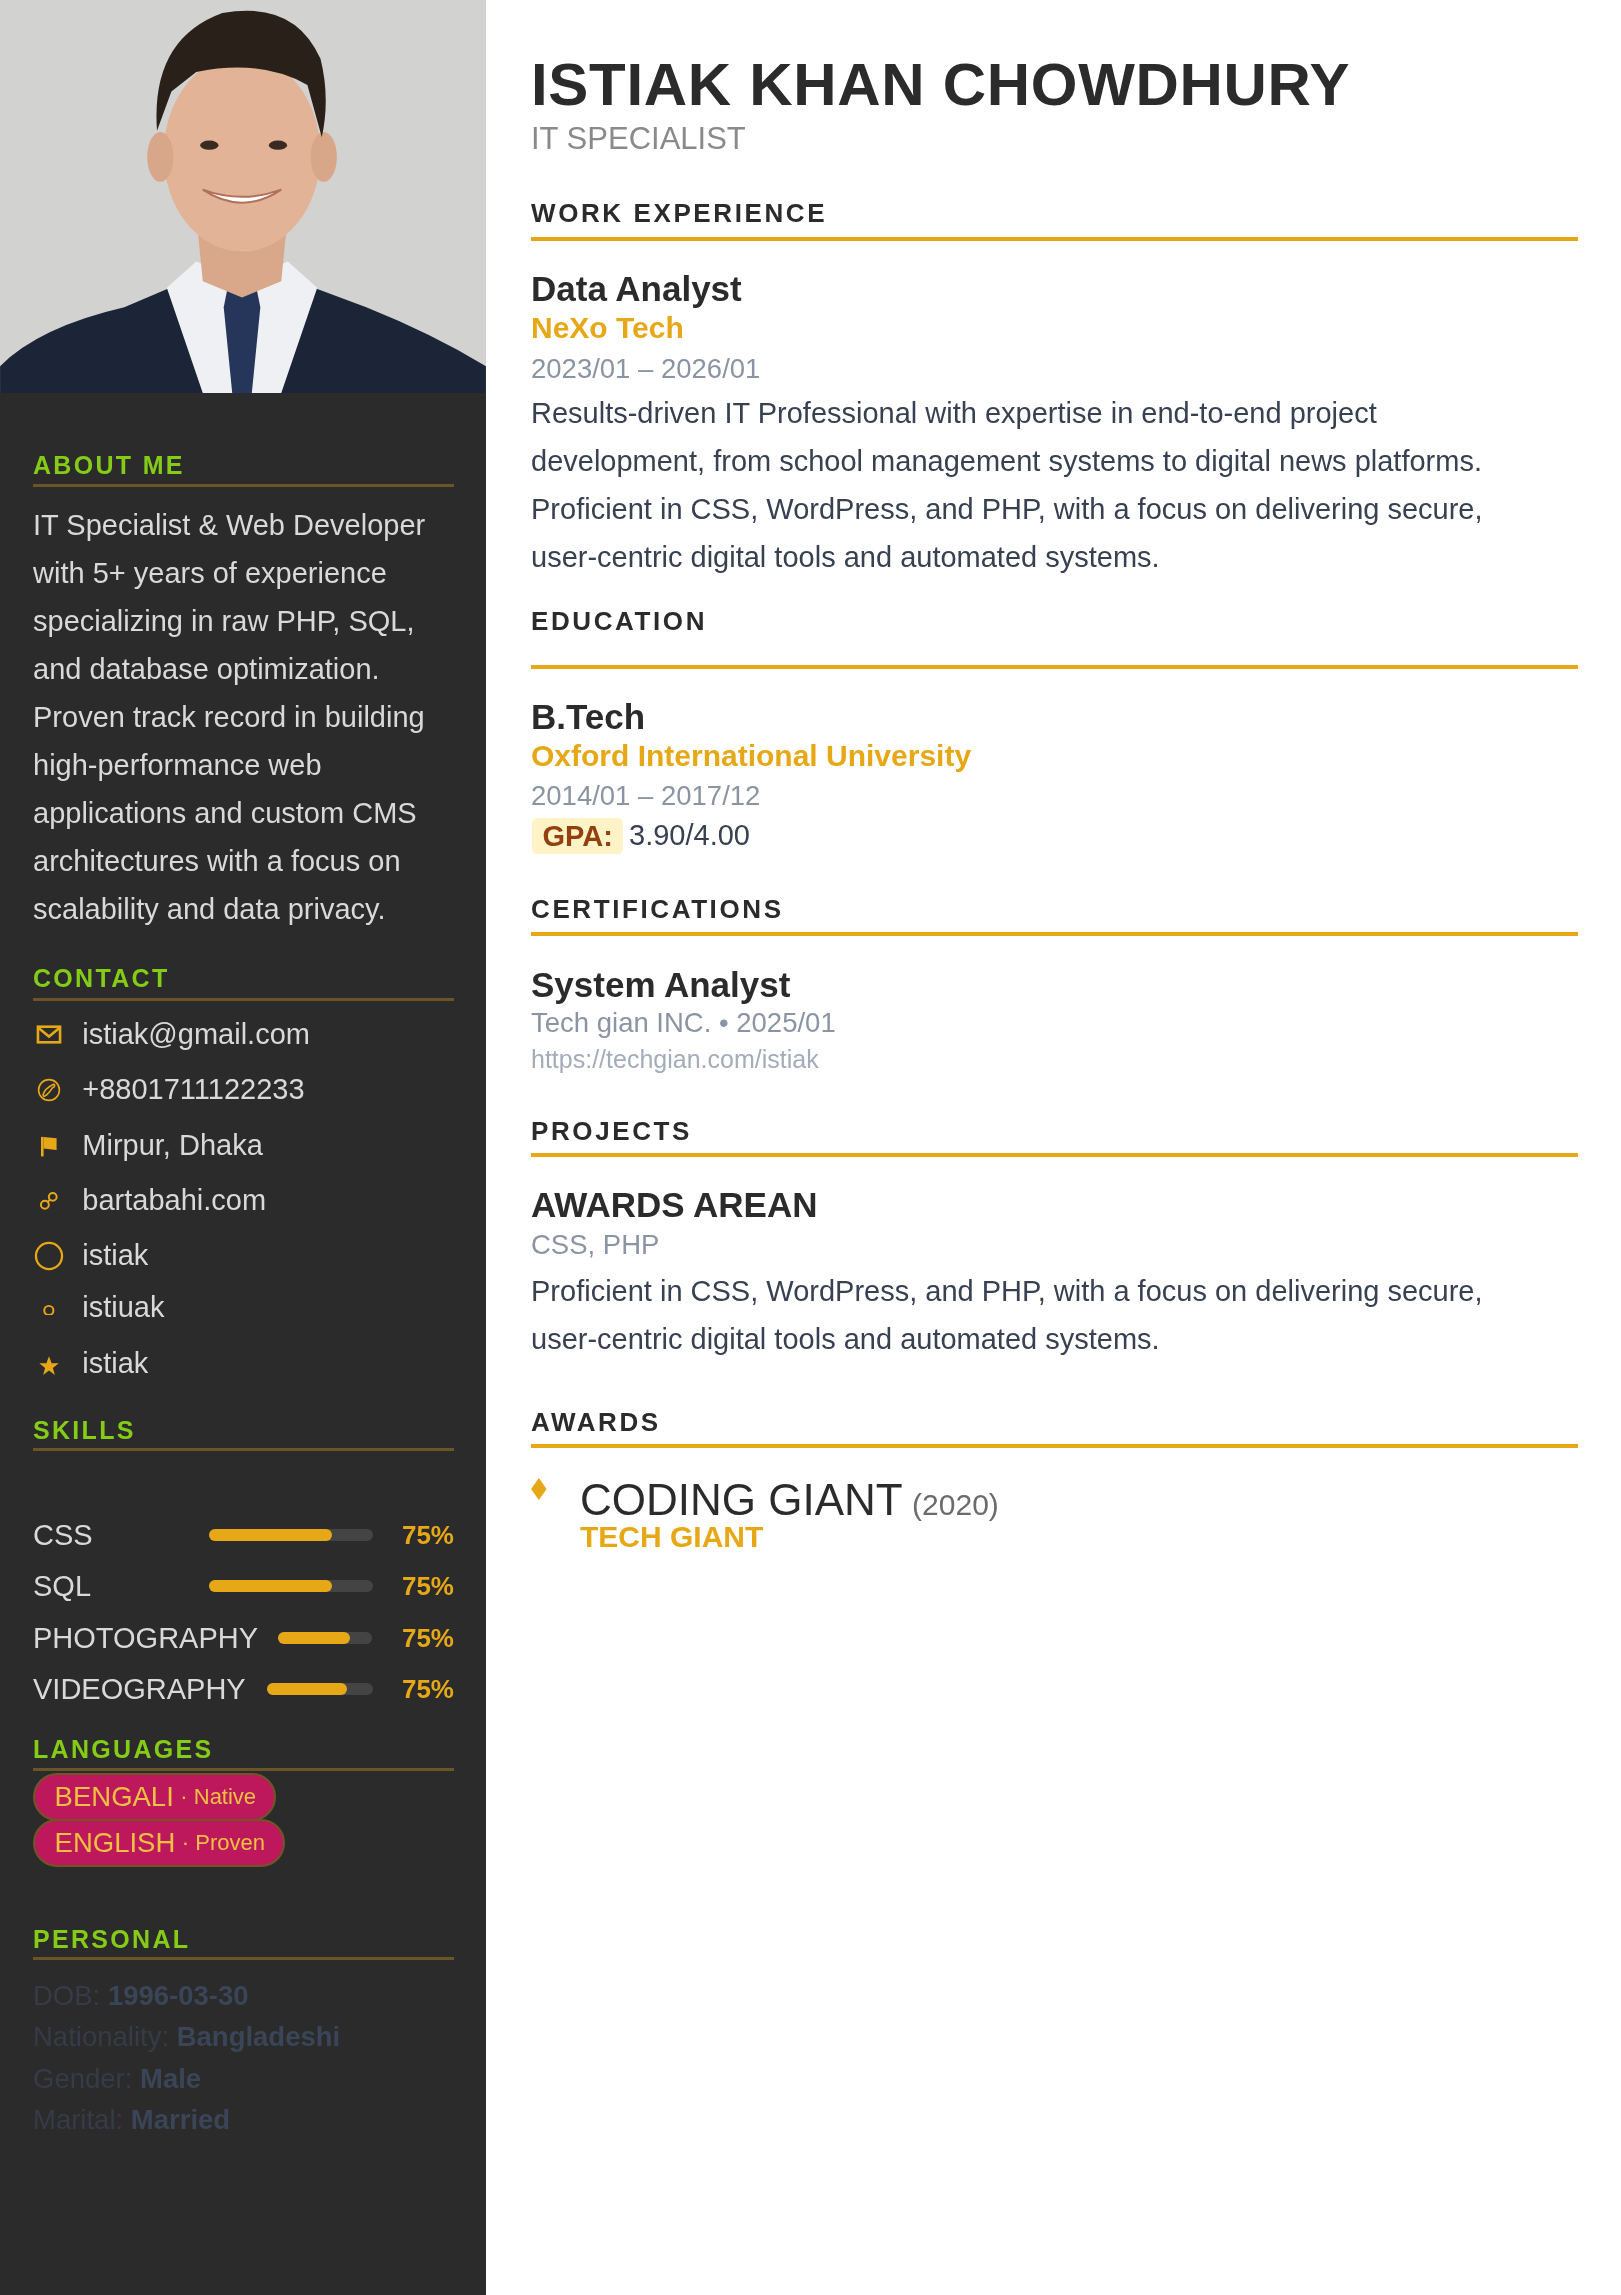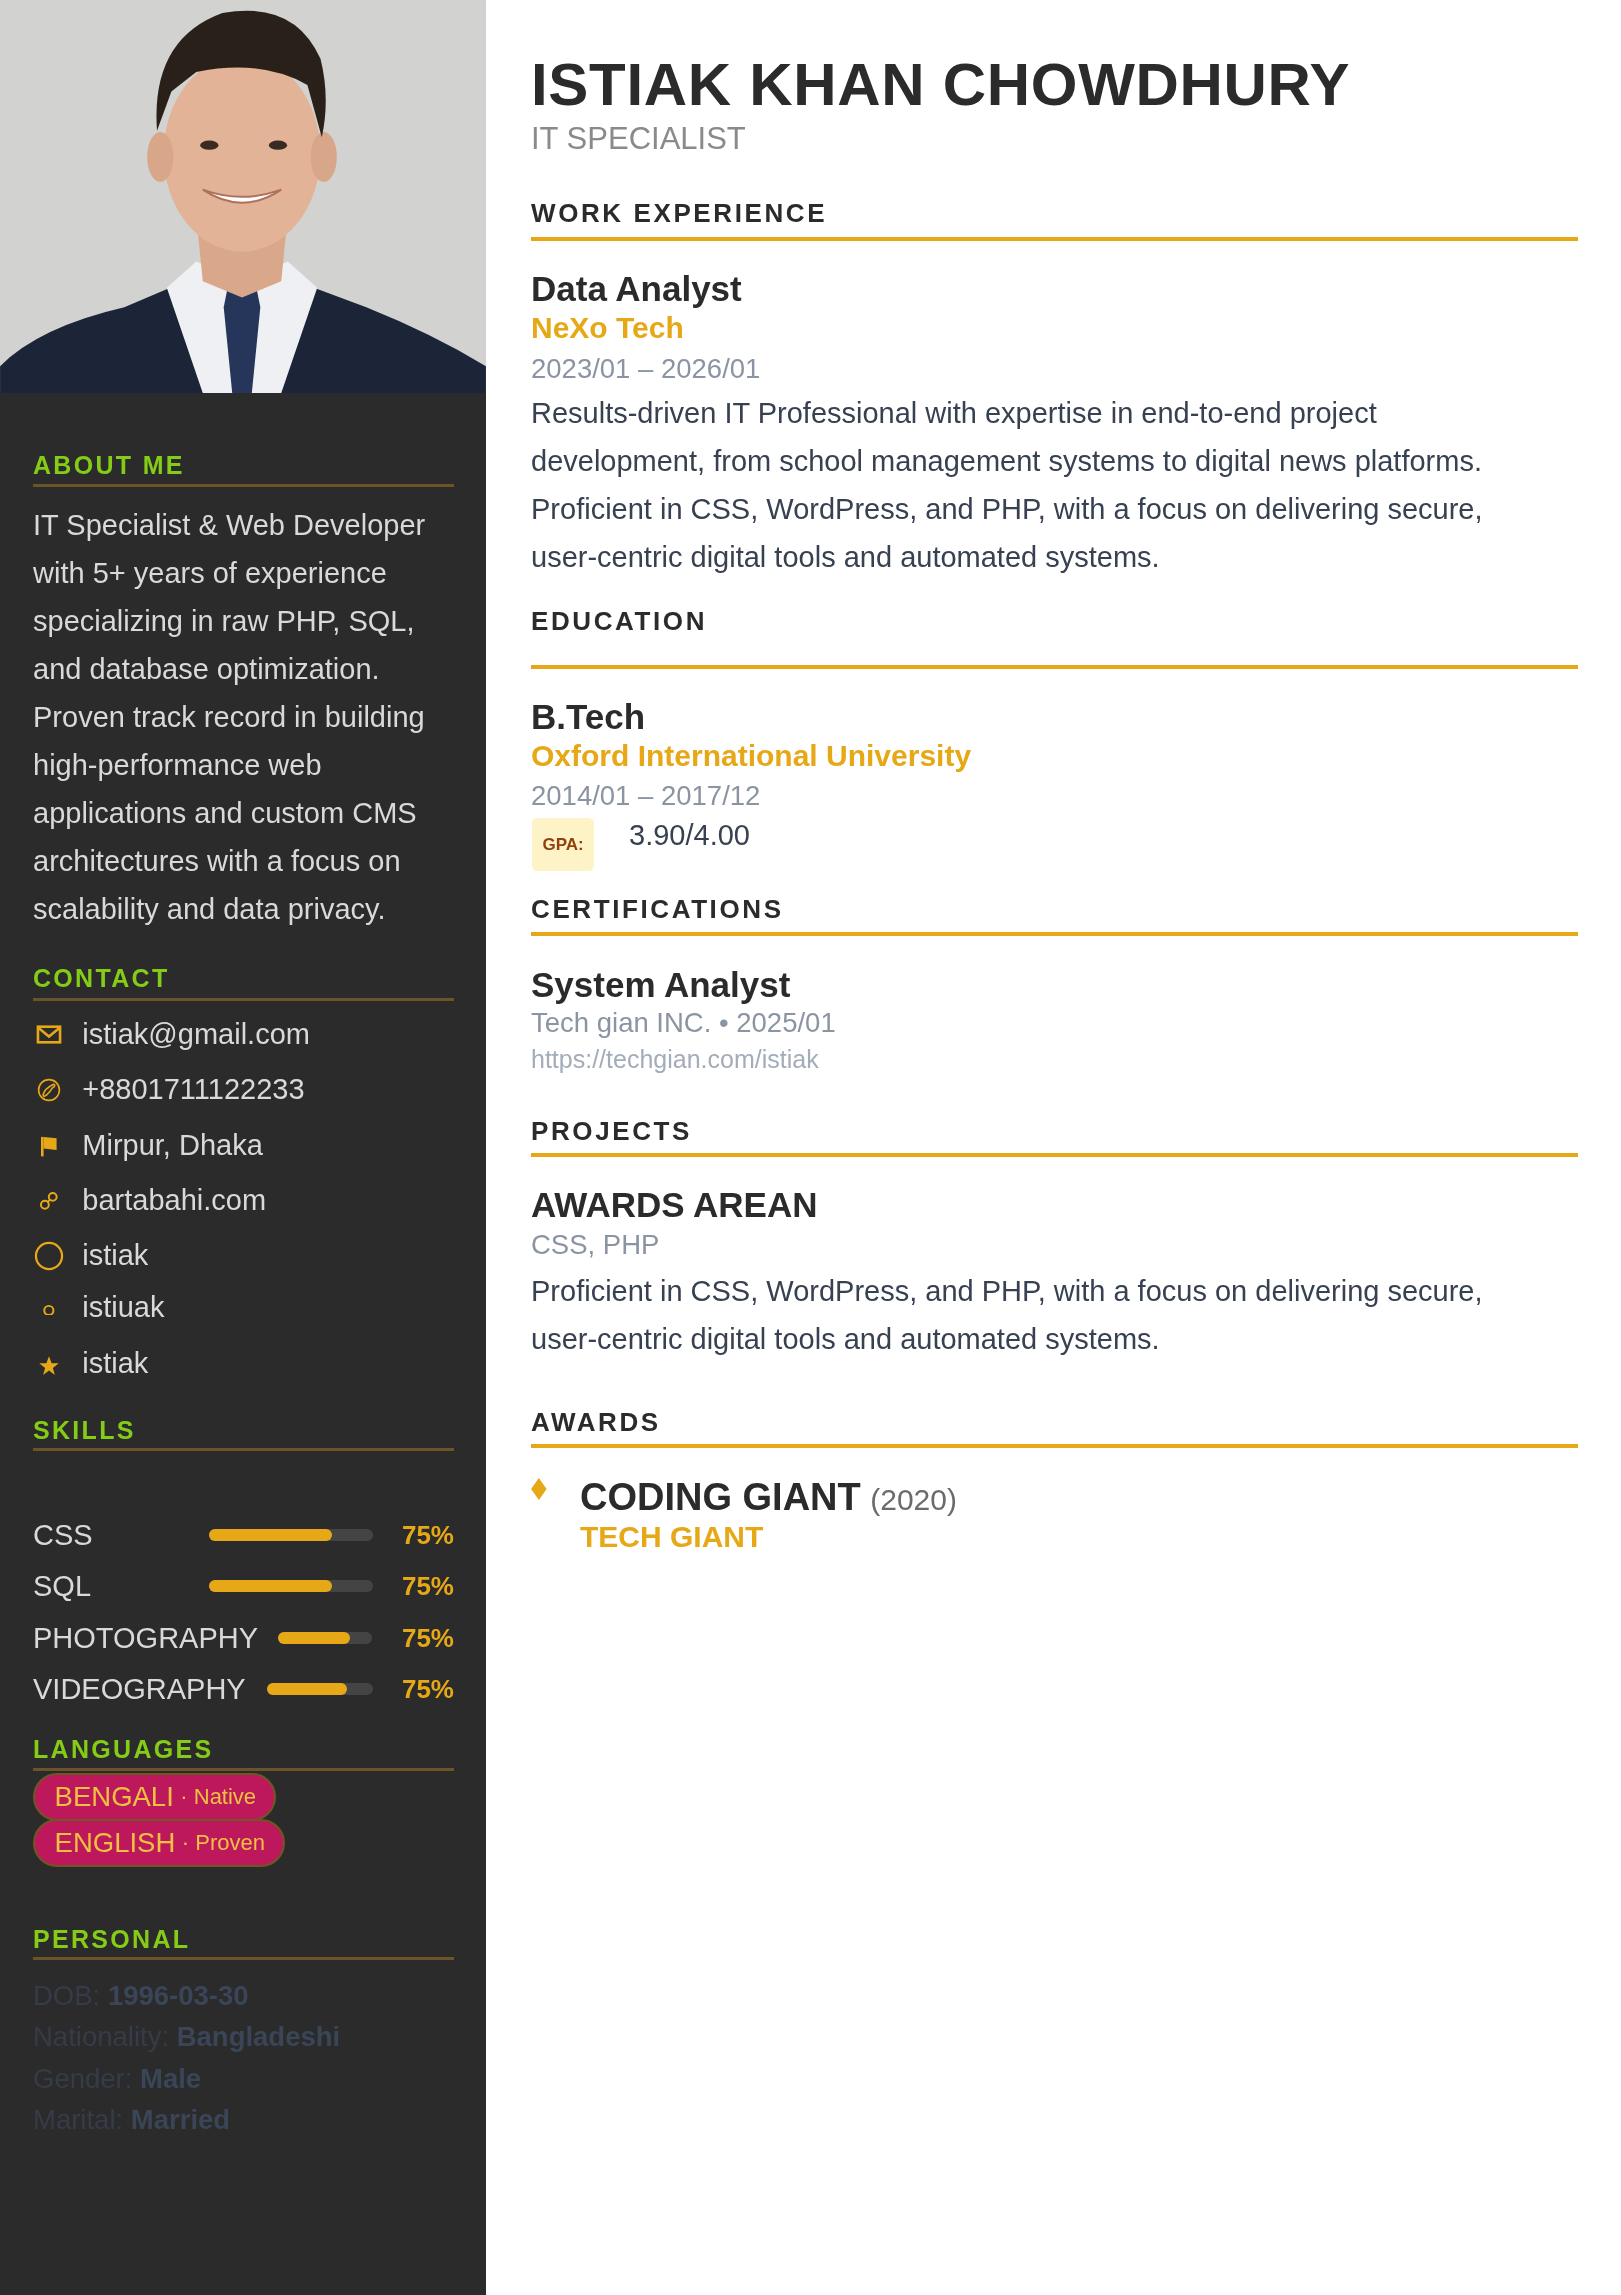--- a/index.html
+++ b/index.html
@@ -221,21 +221,21 @@
     <div>development, from school management systems to digital news platforms.</div>
     <div>Proficient in CSS, WordPress, and PHP, with a focus on delivering secure,</div>
     <div>user-centric digital tools and automated systems.</div>
   </div>
 
   <div class="m-head" style="top:608px;">EDUCATION</div>
   <div class="m-rule" style="top:665px;"></div>
   <div class="m-title" style="top:699px;">B.Tech</div>
   <div class="m-org" style="top:741px;">Oxford International University</div>
   <div class="m-date" style="top:782px;">2014/01 – 2017/12</div>
-  <div class="abs" style="left:46px; top:818px; height:53px; padding:0 10.5px; background:#fef3c7; border-radius:5.2px; display:flex; align-items:center; font-size:17px; font-weight:bold; color:#92400e;">GPA:</div>
+  <div class="abs" style="left:46px; top:818px; height:36px; padding:0 10.5px; background:#fef3c7; border-radius:5.2px; display:flex; align-items:center; font-size:29px; font-weight:bold; color:#92400e;">GPA:</div>
   <div class="abs" style="left:143px; top:821px; font-size:29px; color:#374151; line-height:1;">3.90/4.00</div>
 
   <div class="m-head" style="top:896px;">CERTIFICATIONS</div>
   <div class="m-rule" style="top:932px;"></div>
   <div class="m-title" style="top:967px;">System Analyst</div>
   <div class="m-date" style="top:1009px;">Tech gian INC. • 2025/01</div>
   <div class="abs" style="left:45px; top:1047px; font-size:25px; color:#a3acb9; line-height:1;">https://techgian.com/istiak</div>
 
   <div class="m-head" style="top:1118px;">PROJECTS</div>
   <div class="m-rule" style="top:1153px;"></div>
@@ -247,18 +247,18 @@
   </div>
 
   <div class="m-head" style="top:1409px;">AWARDS</div>
   <div class="m-rule" style="top:1444px;"></div>
   <div class="abs" style="left:45px; top:1478px;">
     <svg width="15.7" height="22" viewBox="0 0 24 34">
         <path d="M12 0 L24 17 L12 34 L0 17 Z" fill="#e6a817"></path>
       </svg>
   </div>
   <div class="abs" style="left:94px; top:1478px; line-height:1;">
-    <span style="font-size:38px; font-weight:bold; color:#2b2b2b;">CODING GIANT</span>
+    <span style="font-size:44px; font-weight:normal; color:#2b2b2b;">CODING GIANT</span>
     <span style="font-size:30px; color:#6b6b6b; margin-left:6.5px;">(2020)</span>
   </div>
   <div class="abs" style="left:94px; top:1522px; font-size:30px; font-weight:bold; color:#e6a817; line-height:1;">TECH GIANT</div>
 </div>
 
 
 </body></html>

